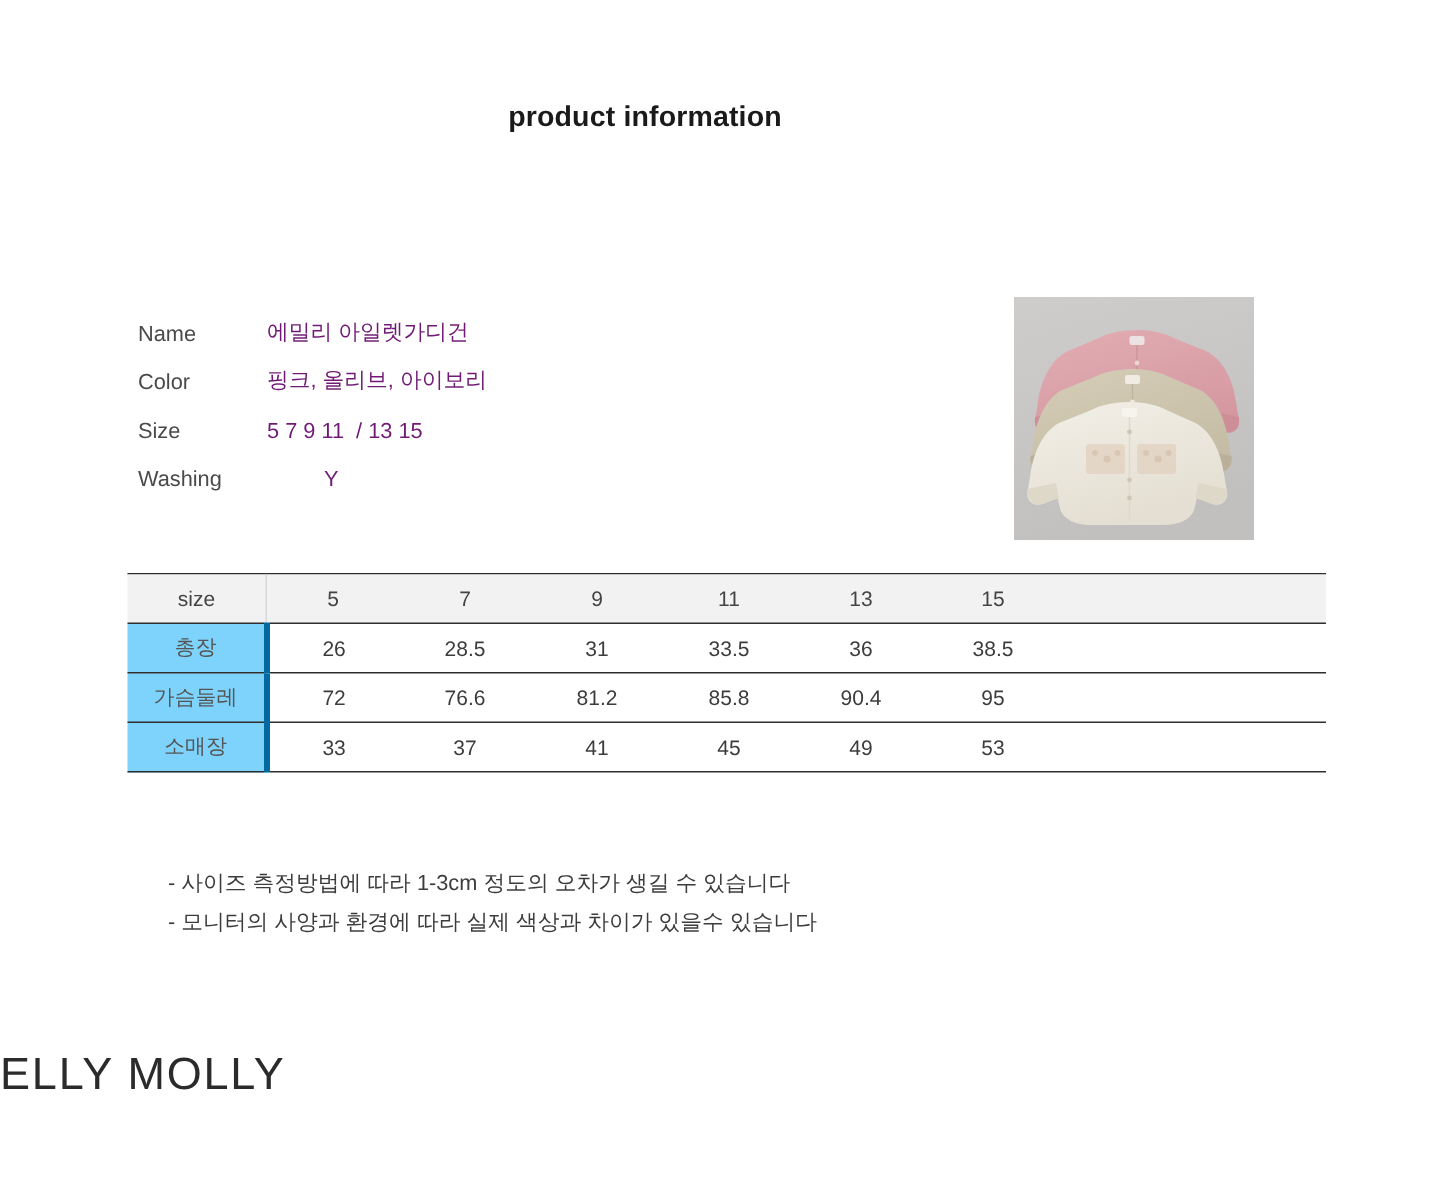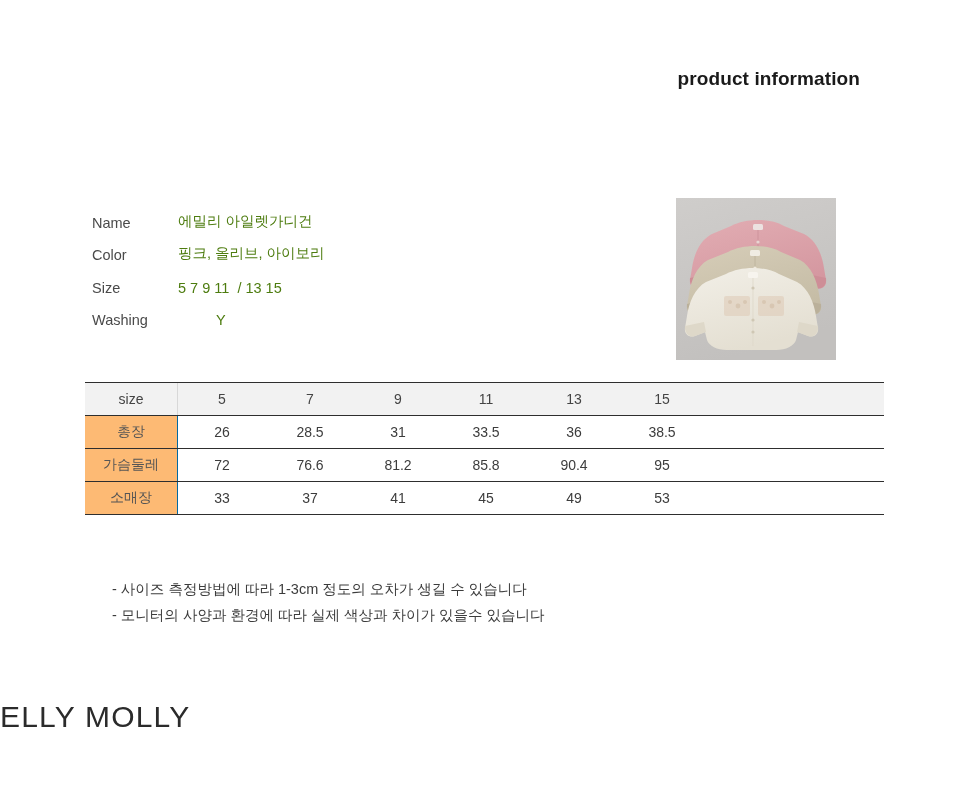--- a/index.html
+++ b/index.html
@@ -15,21 +15,21 @@
     overflow: hidden;
     position: relative;
   }
 
   
   .page-title {
     position: absolute;
     top: 68px;
     left: 0;
     width: 860px;
-    text-align: right;
+    text-align: center;
     font-size: 19px;
     font-weight: bold;
     color: #1a1a1a;
     letter-spacing: 0.1px;
   }
 
   
   .spec-list {
     position: absolute;
     top: 198px;
@@ -42,21 +42,21 @@
     align-items: flex-end;
     font-size: 14.5px;
   }
   .spec-label {
     width: 86px;
     flex: 0 0 86px;
     color: #4a4a4a;
     font-size: 14.5px;
   }
   .spec-value {
-    color: #4d7c0f;
+    color: #701a75;
     font-size: 14.5px;
     white-space: pre;
   }
   .spec-value.indented {
     padding-left: 38px;
   }
 
   
   .product-photo {
     position: absolute;
@@ -88,23 +88,23 @@
     color: #3c3c3c;
     text-align: center;
     border-bottom: 1.2px solid #2e2e2e;
     padding: 0;
   }
   table.size-table tr.header-row td {
     background: #f2f2f2;
     color: #444444;
   }
   table.size-table td.rowhead {
-    background: #fdba74;
+    background: #7dd3fc;
     color: #555555;
-    border-right: 1px solid #0369a1;
+    border-right: 4px solid #0369a1;
   }
   table.size-table tr.header-row td.rowhead {
     border-right: 1px solid #d8d8d8;
   }
   table.size-table td.filler {
     border-bottom: 1.2px solid #2e2e2e;
   }
   table.size-table tr.header-row td.filler {
     background: #f2f2f2;
   }

